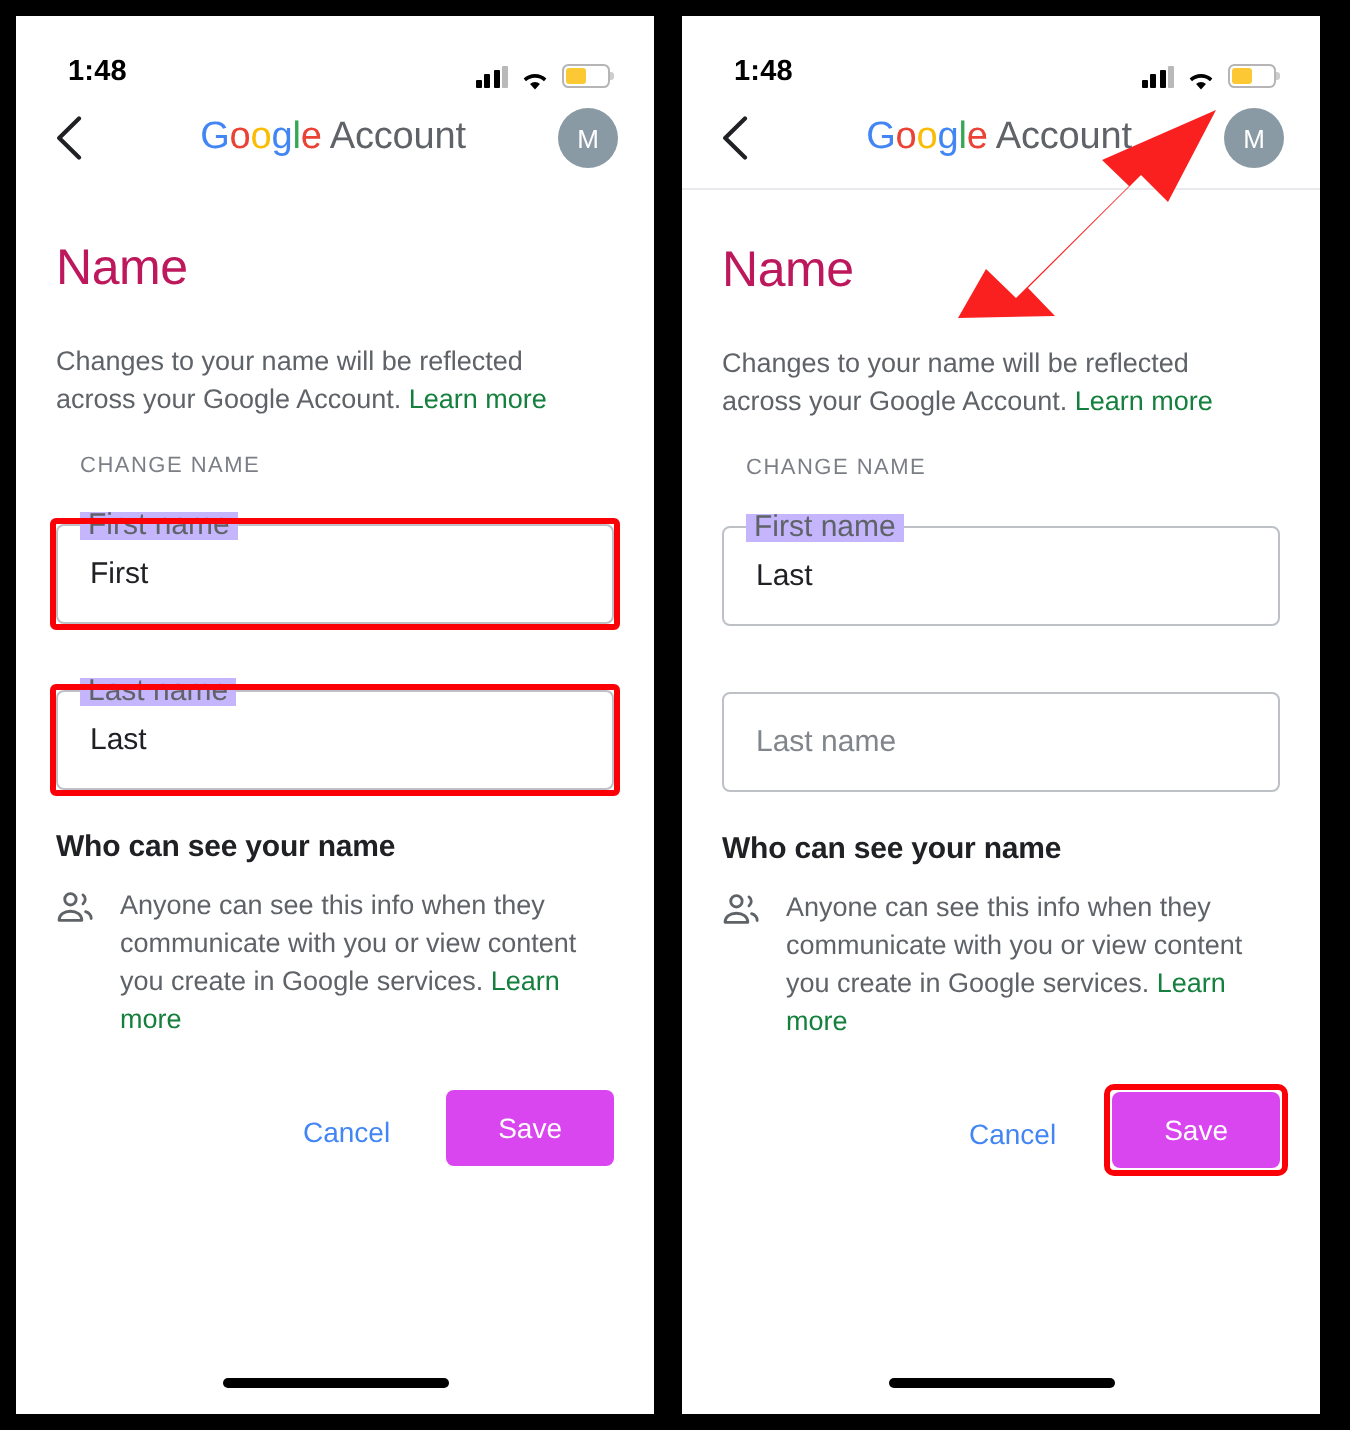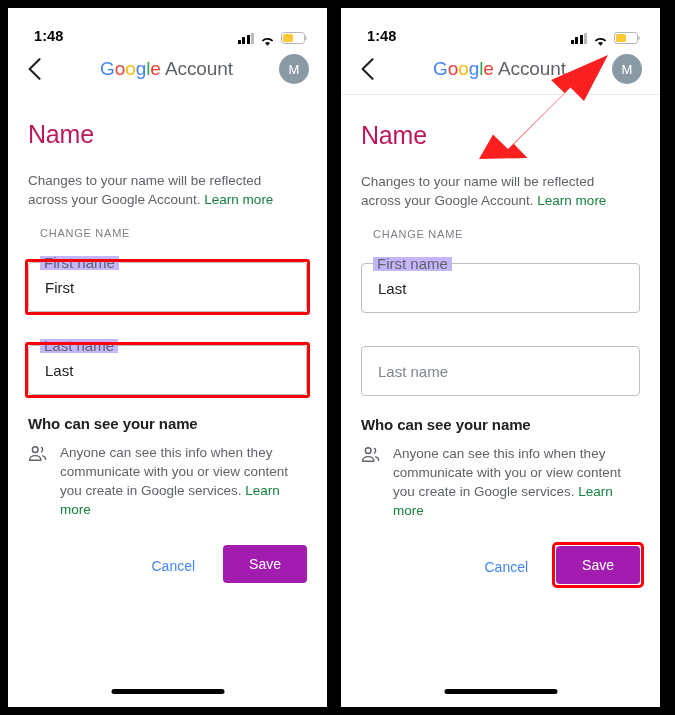--- a/index.html
+++ b/index.html
@@ -258,21 +258,21 @@
     background: none;
     border: none;
     padding: 9px 14px;
     cursor: pointer;
     font-family: inherit;
   }
   .save-wrap { position: relative; }
   .save-btn {
     font-size: 14px;
     color: #ffffff;
-    background: #a21caf;
+    background: #d946ef;
     border: none;
     border-radius: 4px;
     padding: 11px 26px;
     cursor: pointer;
     font-family: inherit;
   }
   .save-wrap.highlight::after {
     content: "";
     position: absolute;
     left: -4px;

